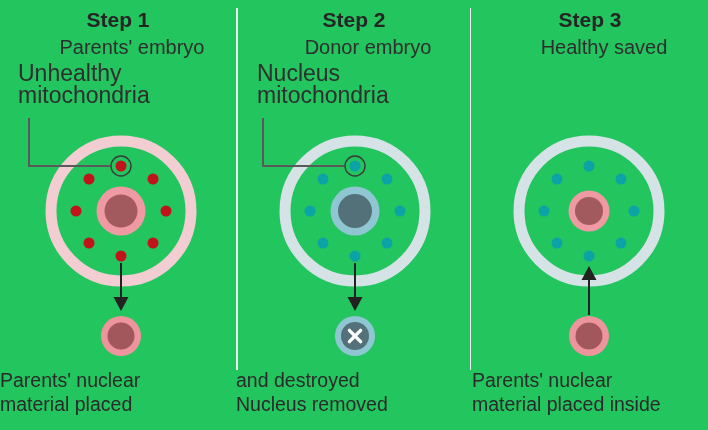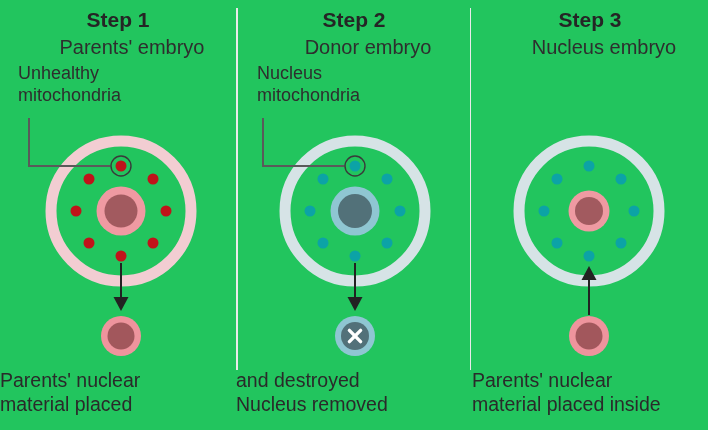--- a/index.html
+++ b/index.html
@@ -11,21 +11,21 @@
     color:#2a2a2a;
     overflow:hidden;
   }
   .col{position:absolute;top:0;width:236px;height:430px;}
   .col.c1{left:0;}
   .col.c2{left:236px;}
   .col.c3{left:472px;}
   .hdr{position:absolute;top:7px;left:0;width:100%;text-align:center;}
   .step-title{font-size:21px;font-weight:700;color:#252525;line-height:26px;}
   .step-subtitle{font-size:20px;font-weight:400;color:#2e2e2e;line-height:25px;margin-top:2px;padding-left:28px;}
-  .mito-label{position:absolute;top:62px;font-size:18px;line-height:22px;color:#2e2e2e;text-align:left;}
+  .mito-label{position:absolute;top:62px;font-size:23px;line-height:22px;color:#2e2e2e;text-align:left;}
   .c1 .mito-label{left:18px;}
   .c2 .mito-label{left:21px;}
   .art{position:absolute;left:0;top:0;}
   .caption{position:absolute;top:368px;left:0;width:100%;font-size:19.5px;line-height:24px;color:#2a2a2a;}
   .divider{position:absolute;top:8px;width:1.5px;height:362px;background:#eaeaea;}
   .divider.d1{left:236px;}
   .divider.d2{left:469.5px;}
 </style>
 </head>
 <body>
@@ -103,21 +103,21 @@
     </svg>
     <div class="caption">
       <div>and destroyed</div>
       <div>Nucleus removed</div>
     </div>
   </div>
 
   <div class="col c3">
     <div class="hdr">
       <div class="step-title">Step 3</div>
-      <div class="step-subtitle">Nucleus embryo</div>
+      <div class="step-subtitle">Healthy saved</div>
     </div>
     <svg class="art" width="236" height="430" viewBox="0 0 236 430">
       <circle cx="117" cy="211" r="70" fill="none" stroke="#d6e3e6" stroke-width="11"></circle>
       <circle cx="117" cy="166" r="5.5" fill="#0ca3a6"></circle>
       <circle cx="149" cy="179" r="5.5" fill="#0ca3a6"></circle>
       <circle cx="162" cy="211" r="5.5" fill="#0ca3a6"></circle>
       <circle cx="149" cy="243" r="5.5" fill="#0ca3a6"></circle>
       <circle cx="117" cy="256" r="5.5" fill="#0ca3a6"></circle>
       <circle cx="85" cy="243" r="5.5" fill="#0ca3a6"></circle>
       <circle cx="72" cy="211" r="5.5" fill="#0ca3a6"></circle>

